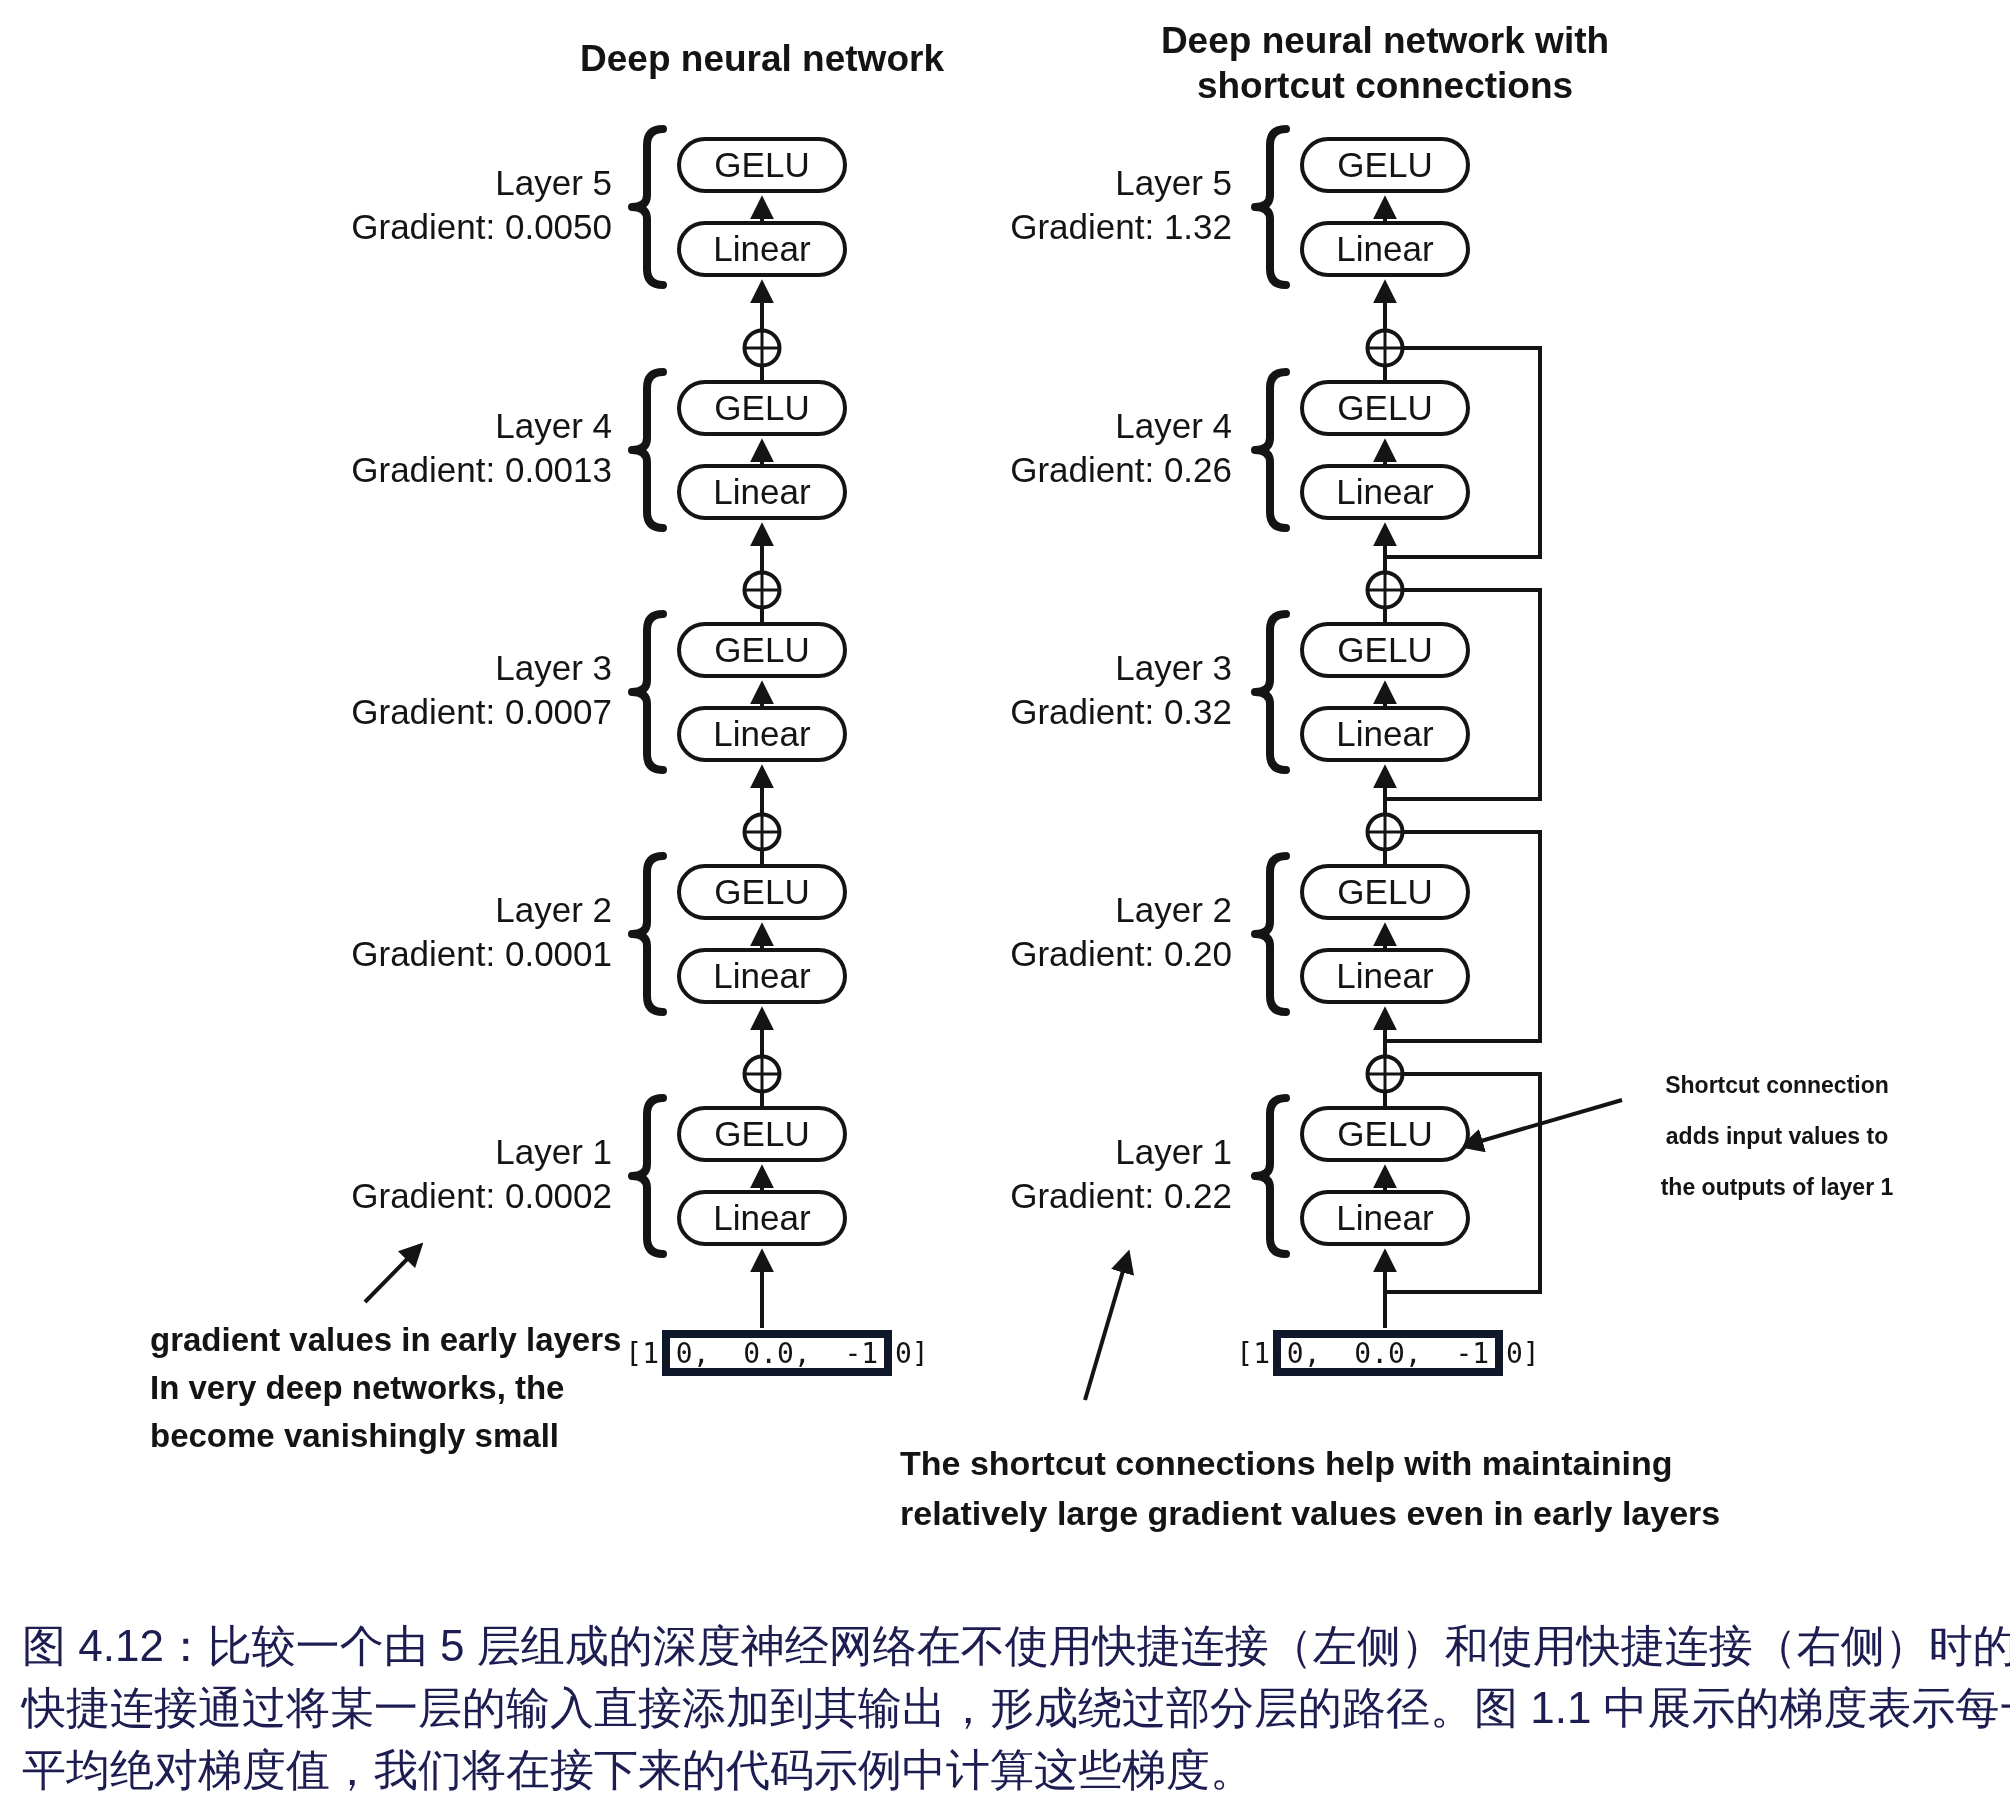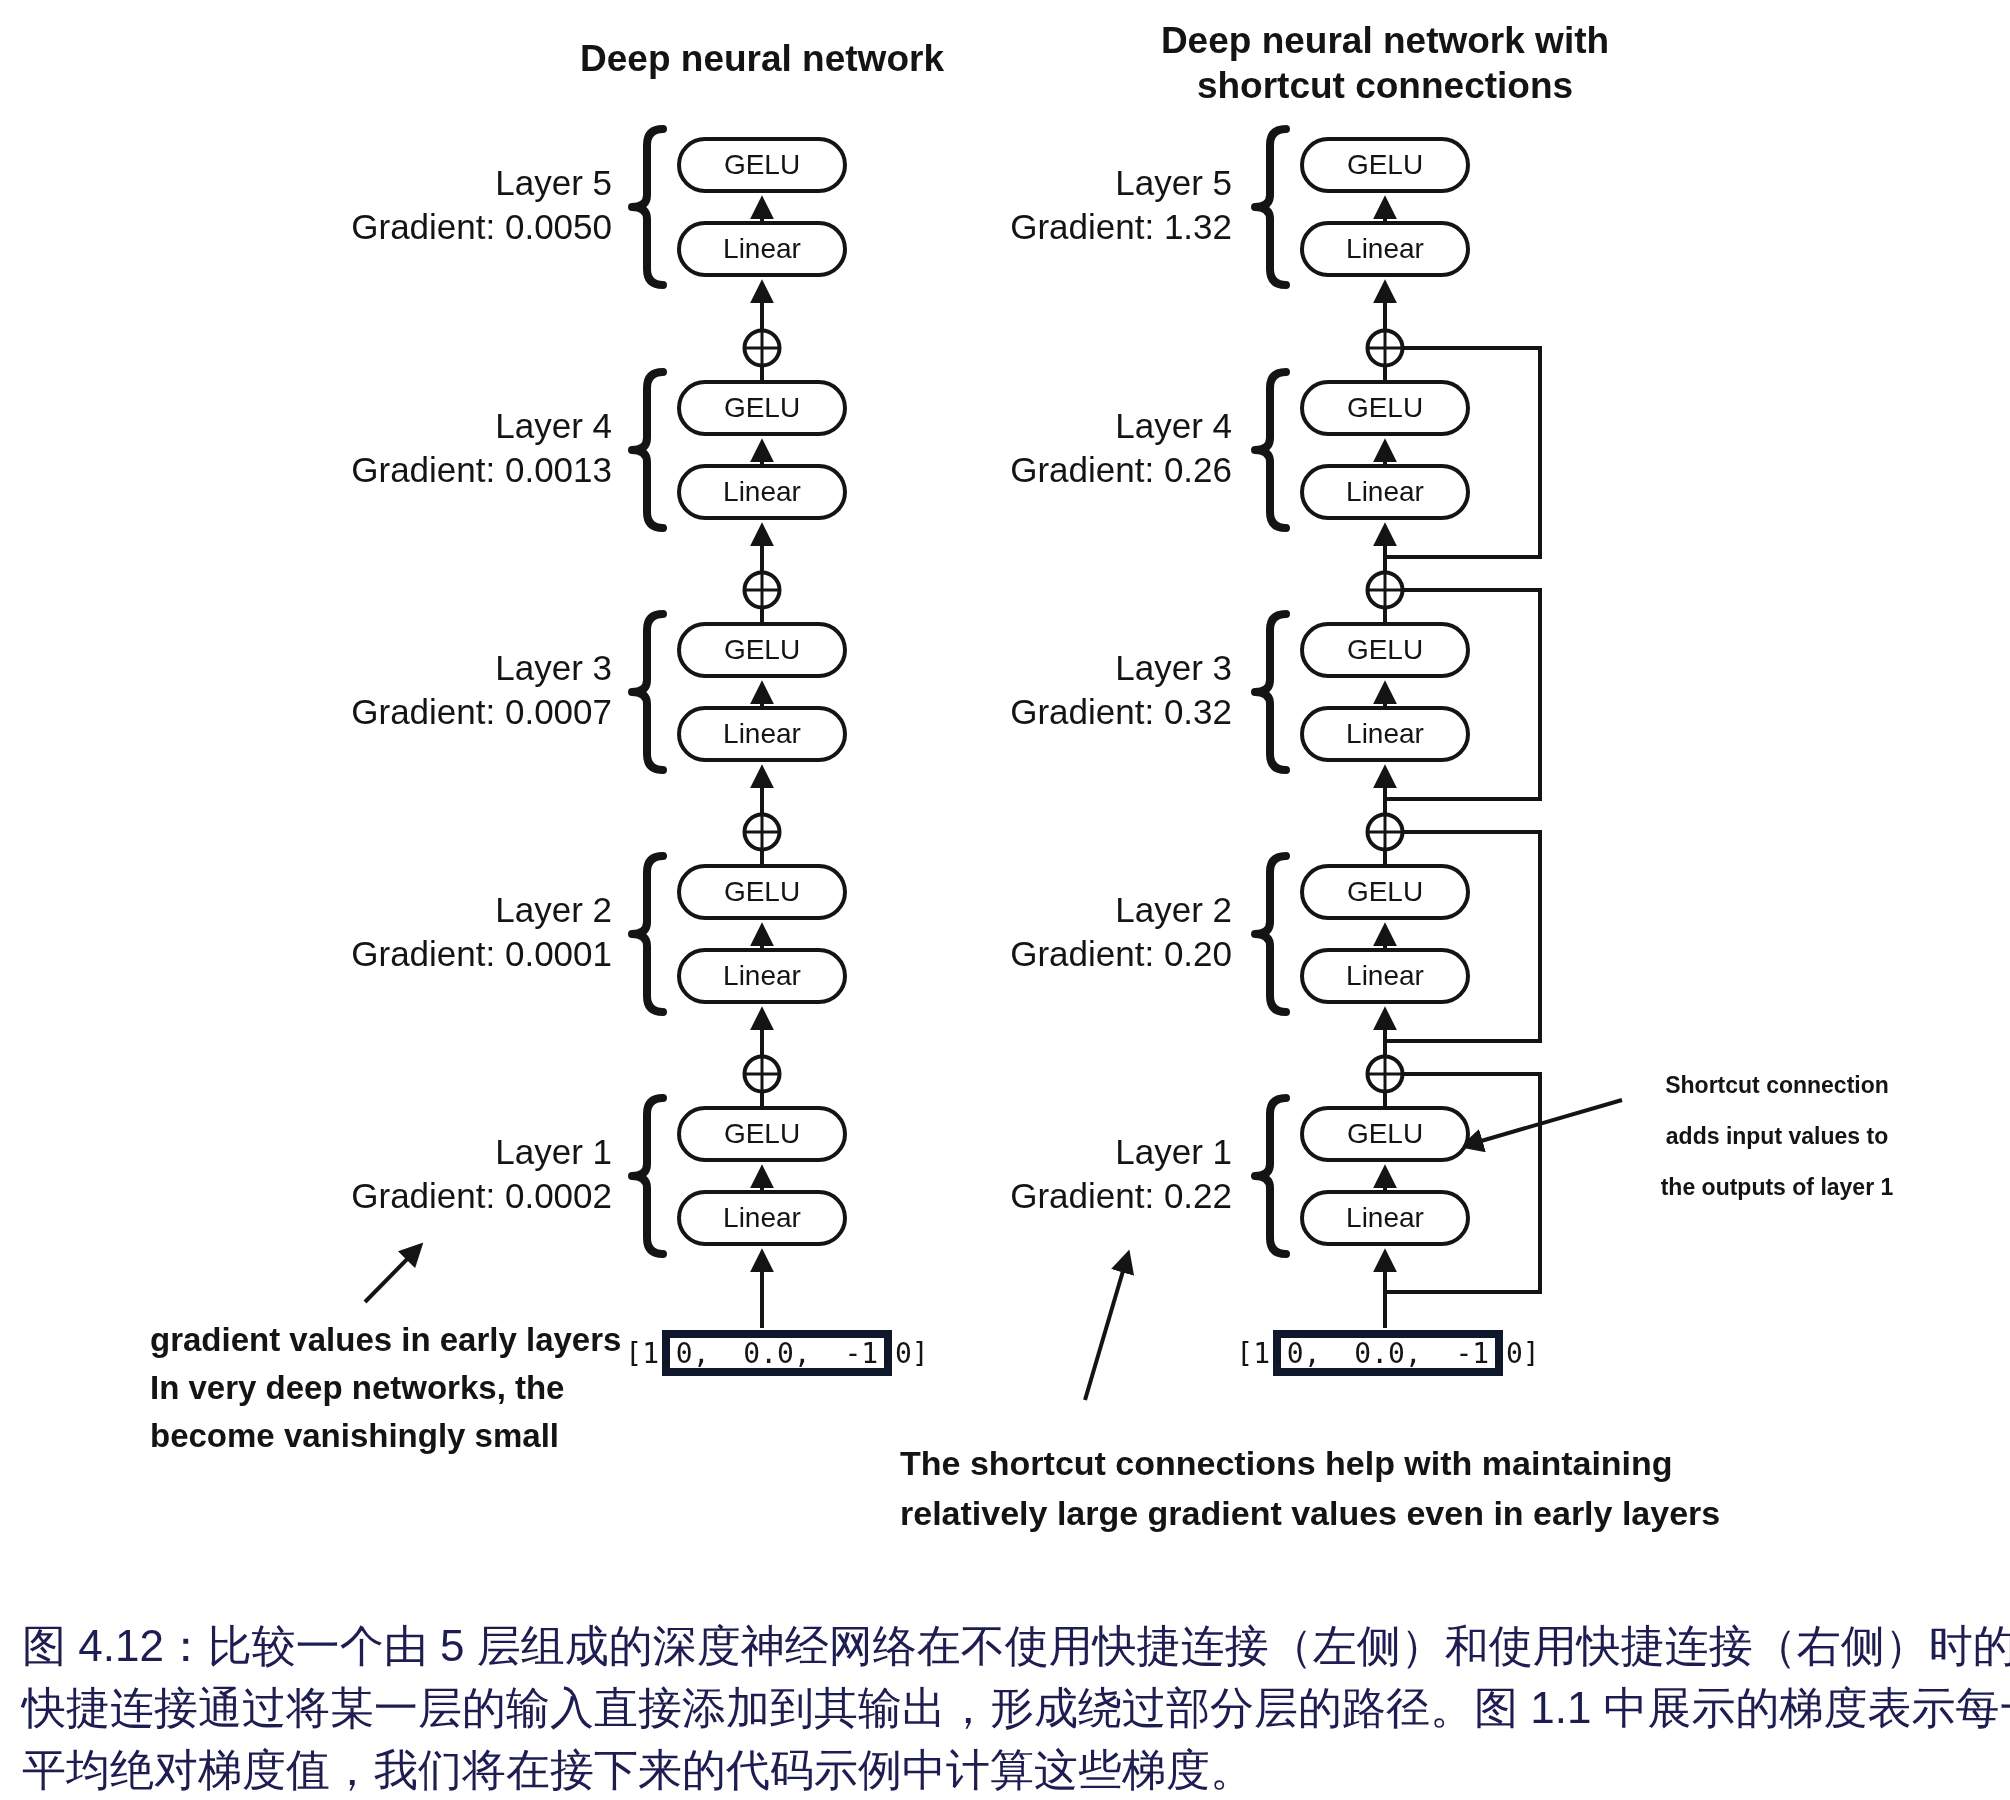--- a/index.html
+++ b/index.html
@@ -3,21 +3,21 @@
 <meta charset="utf-8">
 <style>
   html,body{margin:0;padding:0;background:#ffffff;}
   .canvas{position:relative;width:2010px;height:1800px;background:#ffffff;overflow:hidden;
           font-family:"Liberation Sans",sans-serif;color:#141414;}
   .diagram-svg{position:absolute;left:0;top:0;}
   .abs{position:absolute;}
   .title{font-weight:bold;font-size:37px;text-align:center;line-height:45px;}
   .node{position:absolute;width:170px;height:56px;box-sizing:border-box;border:4px solid #141414;
         border-radius:28px;background:#ffffff;display:flex;align-items:center;justify-content:center;
-        font-size:28px;}
+        font-size:35px;}
   .layer-label{position:absolute;width:360px;text-align:right;font-size:35px;line-height:44px;}
   .input-box{position:absolute;width:230px;height:46px;box-sizing:border-box;border:8px solid #0f172a;
         background:#ffffff;display:flex;align-items:center;justify-content:center;
         font-family:"DejaVu Sans Mono",monospace;font-size:28px;white-space:pre;}
   .note{position:absolute;font-weight:bold;text-align:center;}
   .note div{white-space:nowrap;}
   .note-vanishing{left:150px;top:1316px;width:360px;font-size:33px;line-height:48px;}
   .note-maintain{left:900px;top:1438px;width:710px;font-size:34px;line-height:50px;}
   .note-shortcut{left:1602px;top:1060px;width:350px;font-size:23px;line-height:51px;}
   .caption{position:absolute;left:22px;top:1615px;width:1978px;font-size:44px;line-height:62px;

